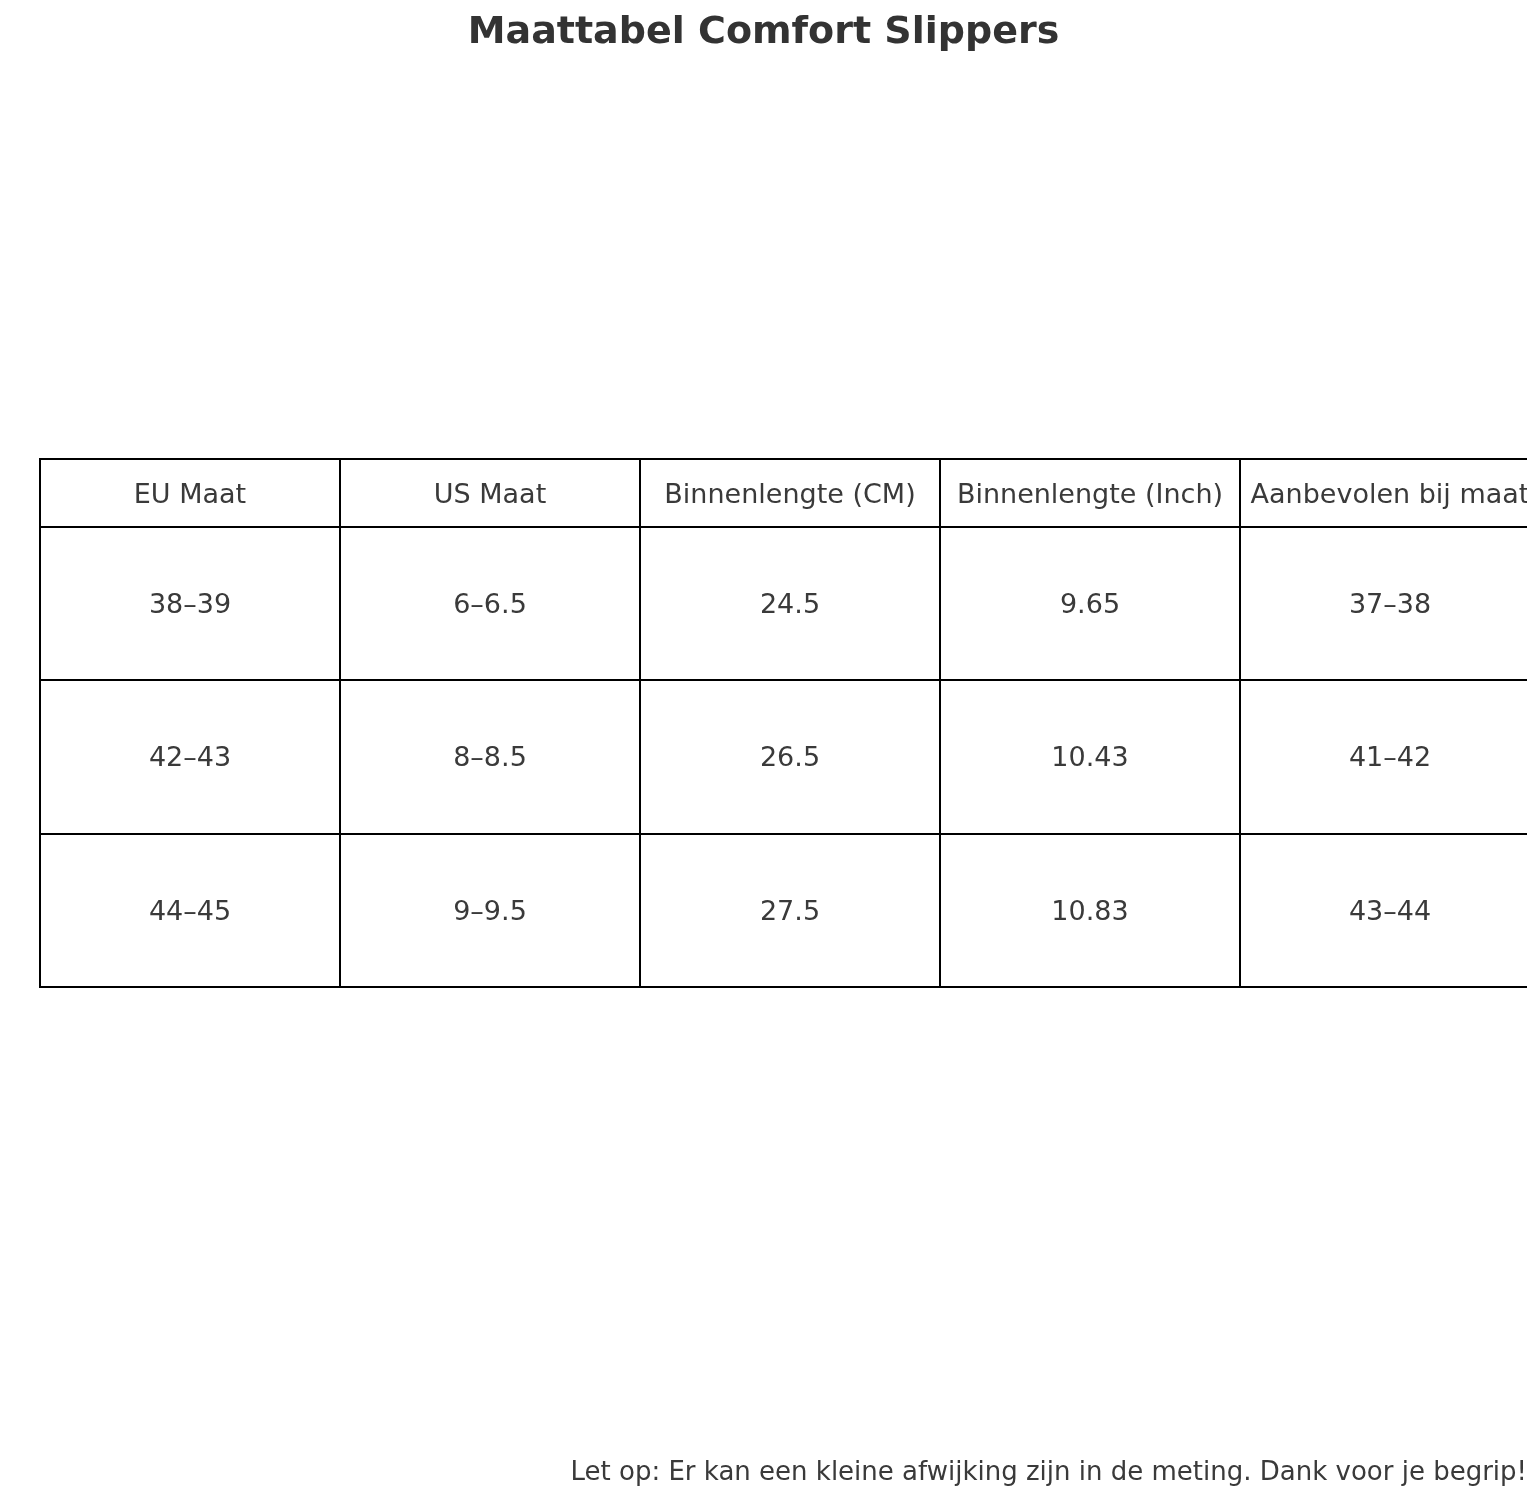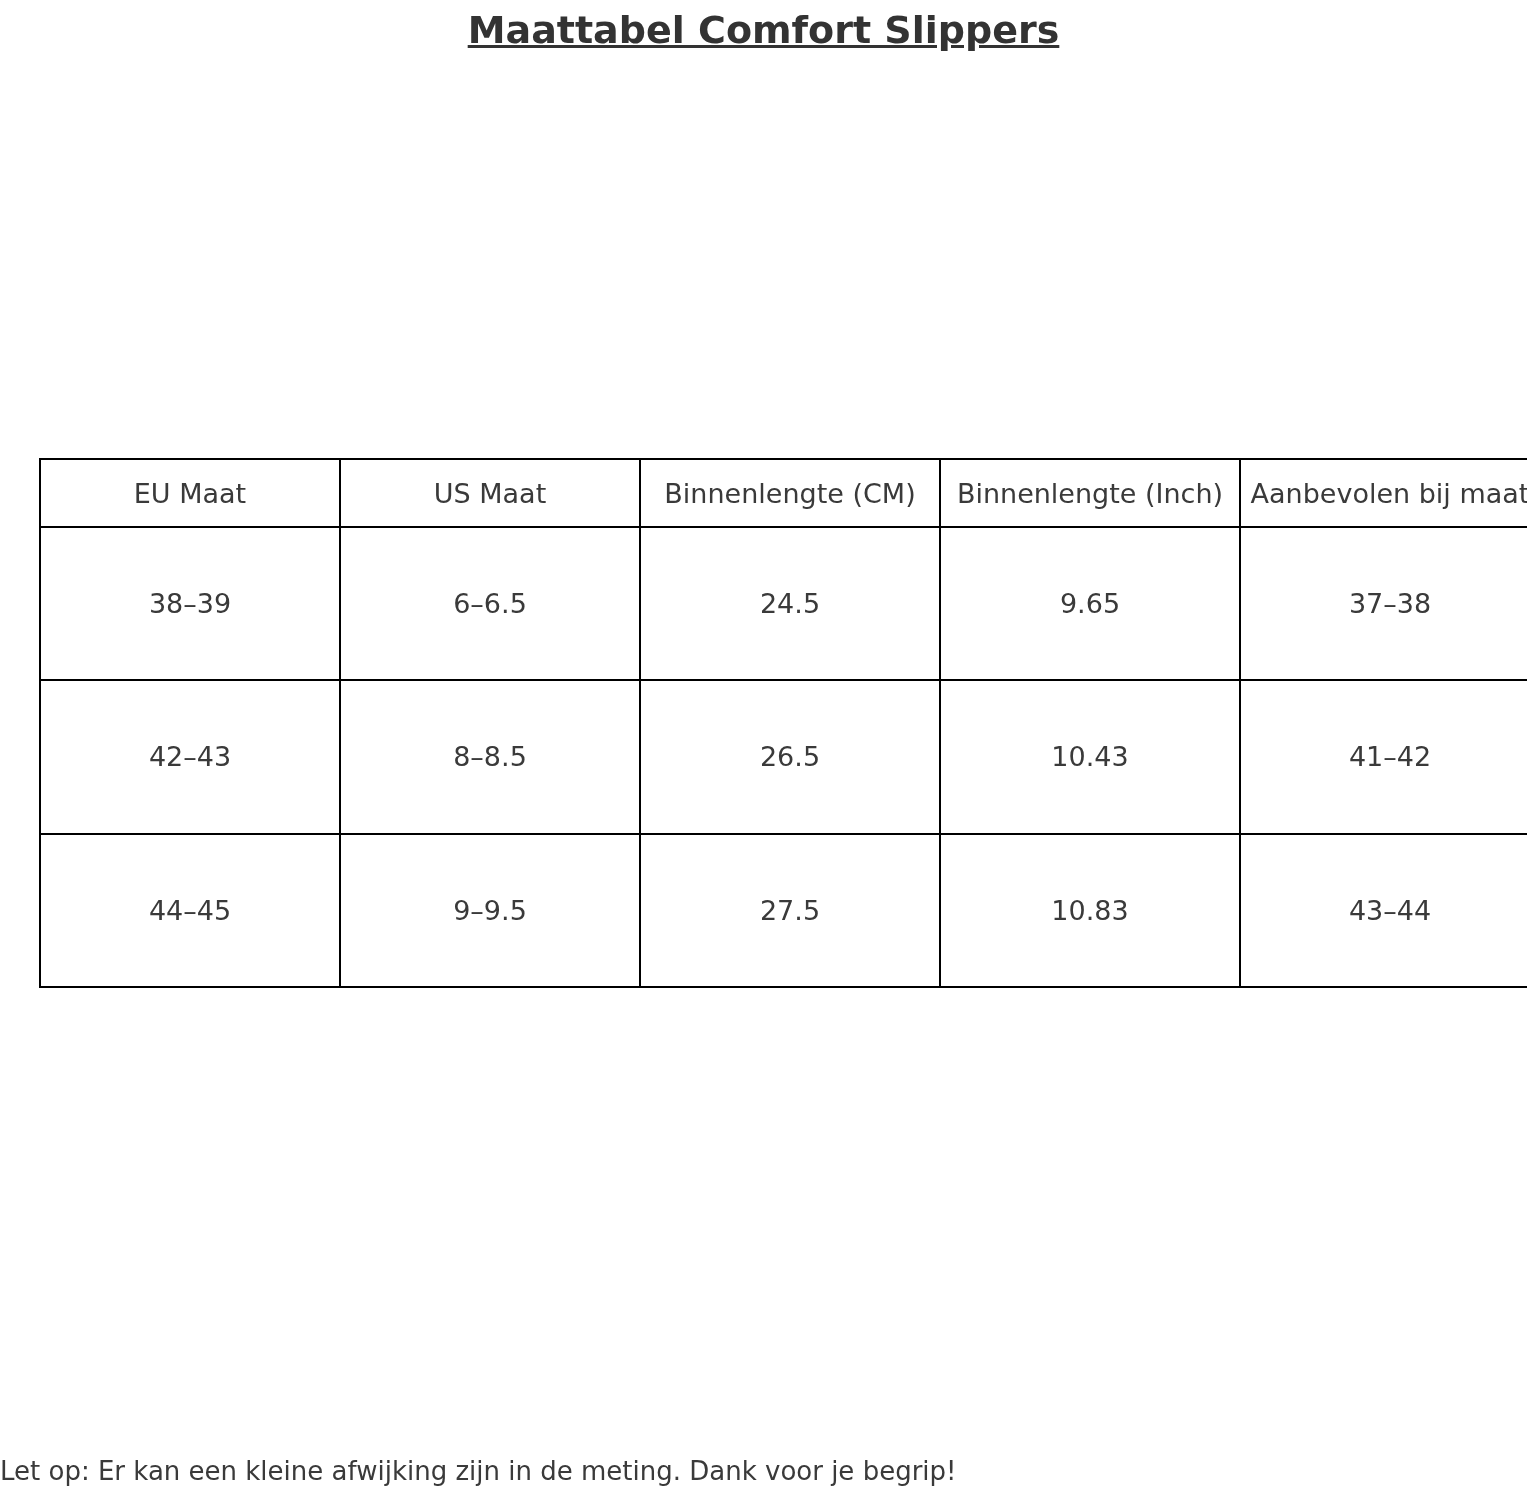--- a/index.html
+++ b/index.html
@@ -19,21 +19,20 @@
     position: absolute;
     top: 8px;
     left: 0;
     width: 100%;
     text-align: center;
     font-size: 38px;
     font-weight: bold;
     color: var(--title-color, #333333);
     margin: 0;
     letter-spacing: 0px;
-    text-decoration: underline;
   }
   .size-table {
     position: absolute;
     left: 39px;
     top: 458px;
     width: 1502px;
     height: 530px;
     border-collapse: collapse;
     table-layout: fixed;
   }
@@ -48,21 +47,21 @@
     padding: 0;
     height: 66px;
     overflow: hidden;
     white-space: nowrap;
   }
   .footer-note {
     position: absolute;
     top: 1456px;
     left: 0;
     width: 100%;
-    text-align: left;
+    text-align: right;
     font-size: 26px;
     color: var(--text-color, #3a3a3a);
   }
 </style>
 </head>
 <body>
 
 <div>
   <h1 class="title">Maattabel Comfort Slippers</h1>
 

